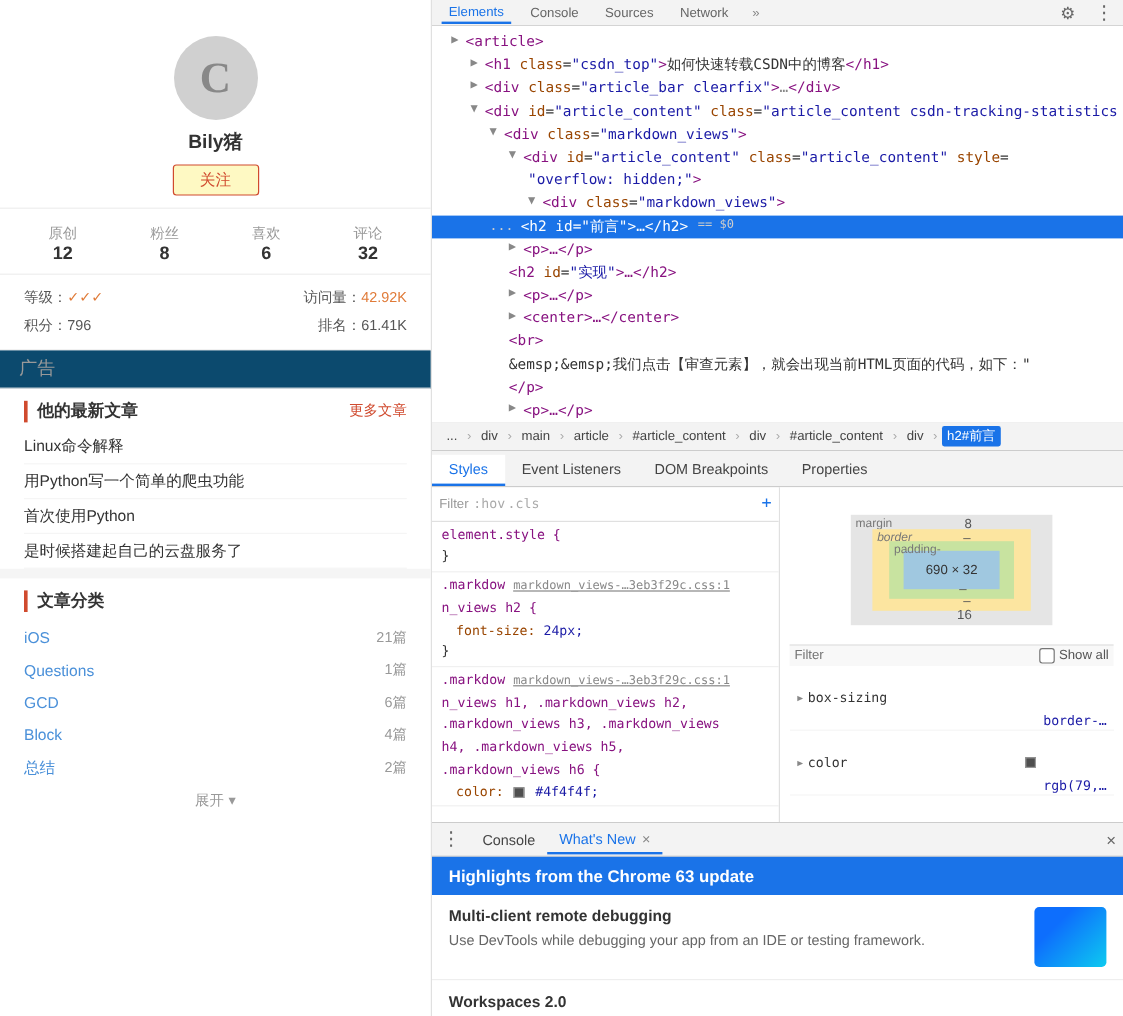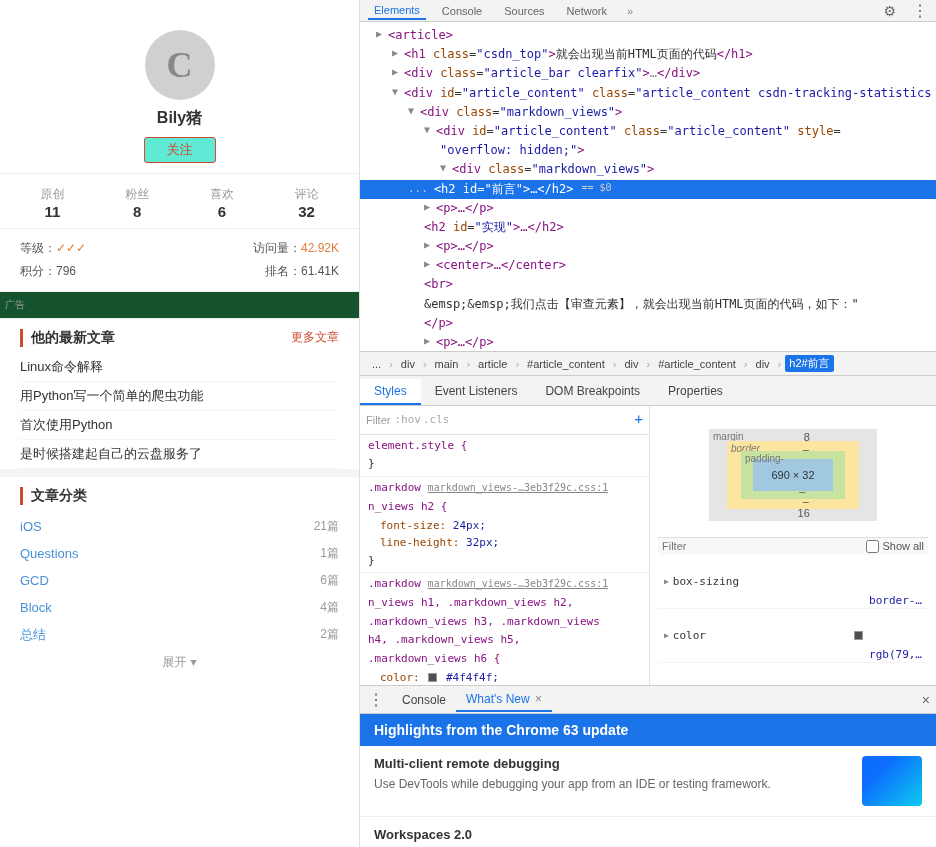--- a/index.html
+++ b/index.html
@@ -45,21 +45,21 @@
     .username {
       font-size: 16px;
       font-weight: bold;
       color: #333;
       margin-bottom: 8px;
     }
 
     .follow-btn {
       border: 1px solid #d04a2e;
       color: #d04a2e;
-      background: #5eead4;
+      background: #fef9c3;
       padding: 3px 22px;
       border-radius: 3px;
       cursor: pointer;
       font-size: 13px;
     }
 
     .stats-grid {
       display: grid;
       grid-template-columns: repeat(4, 1fr);
       width: 100%;
@@ -93,24 +93,24 @@
     .meta-row {
       display: flex;
       justify-content: space-between;
       font-size: 12px;
       color: #555;
     }
 
     .meta-value { color: #e07b39; }
 
     .ad-section {
-      padding: 6px 5px;
-      font-size: 10px;
+      padding: 6px 16px;
+      font-size: 15px;
       color: #999;
-      background: #14532d;
+      background: #0c4a6e;
       border-bottom: 1px solid #eee;
     }
 
     .section-header {
       display: flex;
       justify-content: space-between;
       align-items: center;
       padding: 10px 20px 6px;
     }
 
@@ -520,21 +520,21 @@
     <div class="avatar-container">
       <span class="avatar-letter">C</span>
     </div>
     <div class="username">Bily猪</div>
     <button class="follow-btn">关注</button>
   </div>
 
   <div class="stats-grid">
     <div class="stat-item">
       <span class="stat-label">原创</span>
-      <span class="stat-value">11</span>
+      <span class="stat-value">12</span>
     </div>
     <div class="stat-item">
       <span class="stat-label">粉丝</span>
       <span class="stat-value">8</span>
     </div>
     <div class="stat-item">
       <span class="stat-label">喜欢</span>
       <span class="stat-value">6</span>
     </div>
     <div class="stat-item">
@@ -622,21 +622,21 @@
 
   <div class="html-panel">
 
     <div class="html-line indent-1">
       <span class="expand-arrow">▶</span>
       <span class="tag-name">&lt;article&gt;</span>
     </div>
 
     <div class="html-line indent-2">
       <span class="expand-arrow">▶</span>
-      <span class="tag-name">&lt;h1 </span><span class="attr-name">class</span><span class="equals">=</span><span class="attr-value">"csdn_top"</span><span class="tag-name">&gt;</span><span class="text-content">就会出现当前HTML页面的代码</span><span class="tag-name">&lt;/h1&gt;</span>
+      <span class="tag-name">&lt;h1 </span><span class="attr-name">class</span><span class="equals">=</span><span class="attr-value">"csdn_top"</span><span class="tag-name">&gt;</span><span class="text-content">如何快速转载CSDN中的博客</span><span class="tag-name">&lt;/h1&gt;</span>
     </div>
 
     <div class="html-line indent-2">
       <span class="expand-arrow">▶</span>
       <span class="tag-name">&lt;div </span><span class="attr-name">class</span><span class="equals">=</span><span class="attr-value">"article_bar clearfix"</span><span class="tag-name">&gt;</span><span class="ellipsis">…</span><span class="tag-name">&lt;/div&gt;</span>
     </div>
 
     <div class="html-line indent-2">
       <span class="expand-arrow">▼</span>
       <span class="tag-name">&lt;div </span><span class="attr-name">id</span><span class="equals">=</span><span class="attr-value">"article_content"</span><span class="tag-name"> </span><span class="attr-name">class</span><span class="equals">=</span><span class="attr-value">"article_content csdn-tracking-statistics tracking-click"</span>
@@ -740,21 +740,20 @@
           <div><span class="css-brace">}</span></div>
         </div>
 
         <div class="css-rule">
           <div style="font-size:11px;font-family:Consolas,monospace;">
             <span class="css-selector">.markdow </span>
             <span class="css-source">markdown_views-…3eb3f29c.css:1</span>
           </div>
           <div><span class="css-selector">n_views h2 {</span></div>
           <div class="css-rule-line"><span class="css-property">font-size:</span><span class="css-value"> 24px;</span></div>
-          <div class="css-rule-line"><span class="css-property">line-height:</span><span class="css-value"> 32px;</span></div>
           <div><span class="css-brace">}</span></div>
         </div>
 
         <div class="css-rule">
           <div style="font-size:11px;font-family:Consolas,monospace;">
             <span class="css-selector">.markdow </span>
             <span class="css-source">markdown_views-…3eb3f29c.css:1</span>
           </div>
           <div><span class="css-selector">n_views h1, .markdown_views h2,</span></div>
           <div><span class="css-selector">.markdown_views h3, .markdown_views</span></div>

